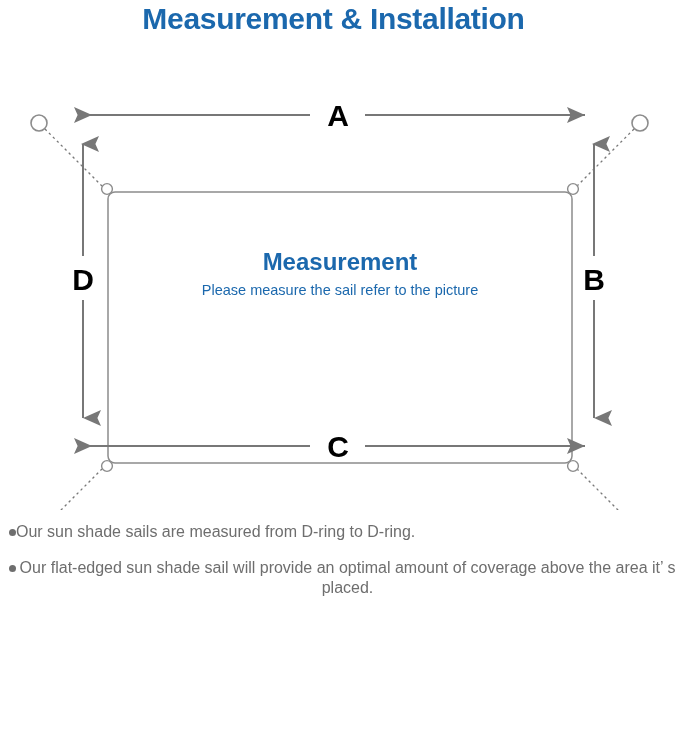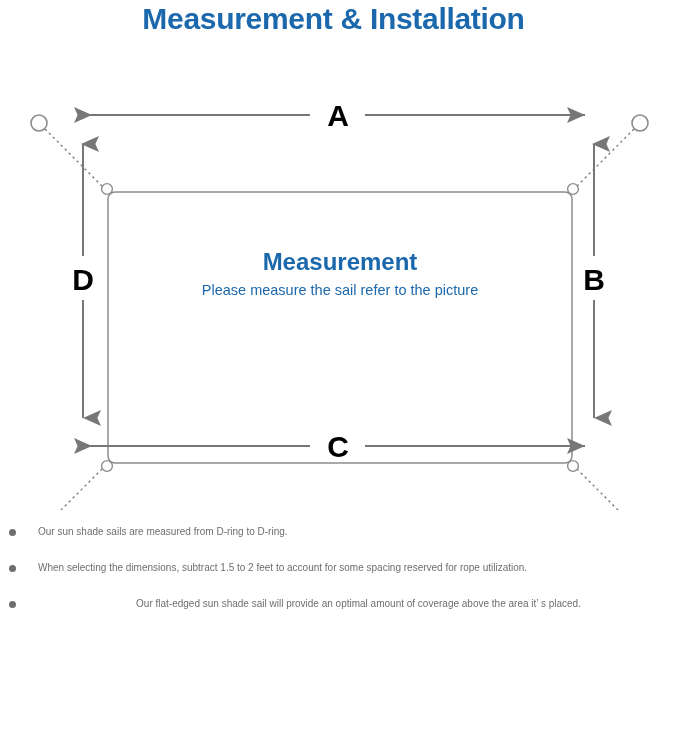--- a/index.html
+++ b/index.html
@@ -64,25 +64,25 @@
 
   
   #notes {
     position: absolute;
     left: 0;
     top: 522px;
     width: 679px;
   }
   .note-item {
     position: relative;
-    padding-left: 38px;
+    padding-left: 16px;
     margin: 0 0 16px 0;
     color: #6e6e6e;
     font-family: "Liberation Sans", sans-serif;
-    font-size: 10px;
+    font-size: 16px;
     line-height: 20px;
     max-width: 672px;
   }
   .note-item:last-child { margin-bottom: 0; text-align: center; }
   .note-bullet {
     position: absolute;
     left: 9px;
     top: 7px;
     width: 7px;
     height: 7px;
@@ -164,19 +164,15 @@
   </svg>
 </div>
 
 <div id="notes">
   <p class="note-item">
     <span class="note-bullet"></span>
     <span>Our sun shade sails are measured from D-ring to D-ring.</span>
   </p>
   <p class="note-item">
     <span class="note-bullet"></span>
-    <span>When selecting the dimensions, subtract 1.5 to 2 feet to account for some spacing reserved for rope utilization.</span>
-  </p>
-  <p class="note-item">
-    <span class="note-bullet"></span>
     <span>Our flat-edged sun shade sail will provide an optimal amount of coverage above the area it’ s placed.</span>
   </p>
 </div>
 
 </body></html>

